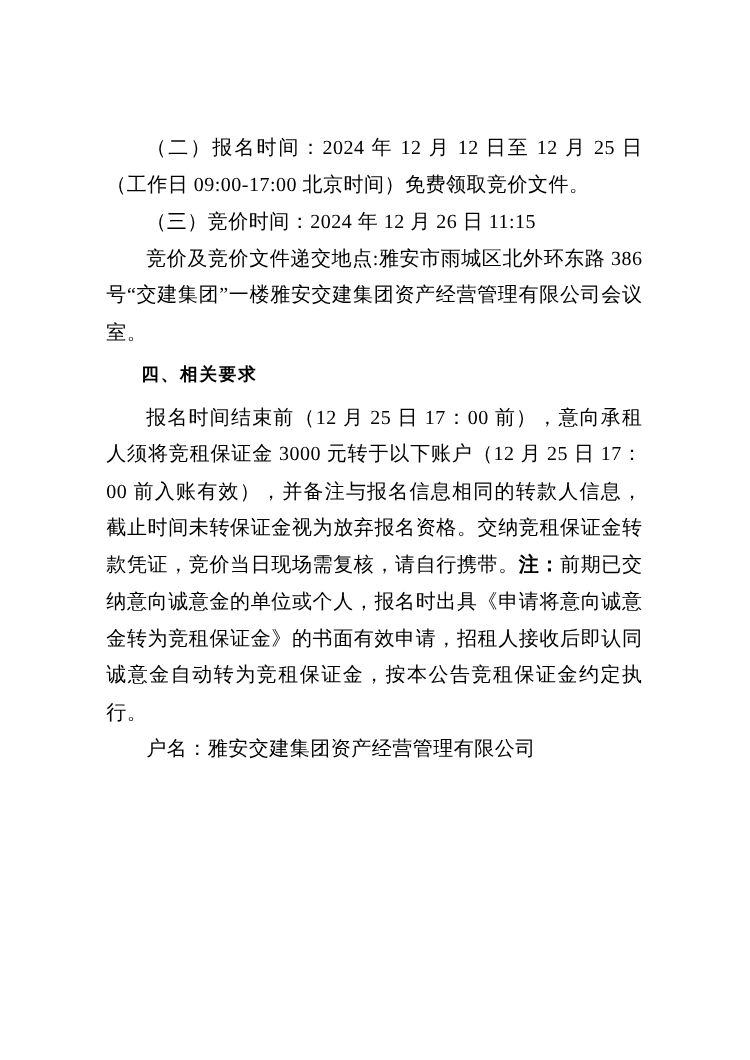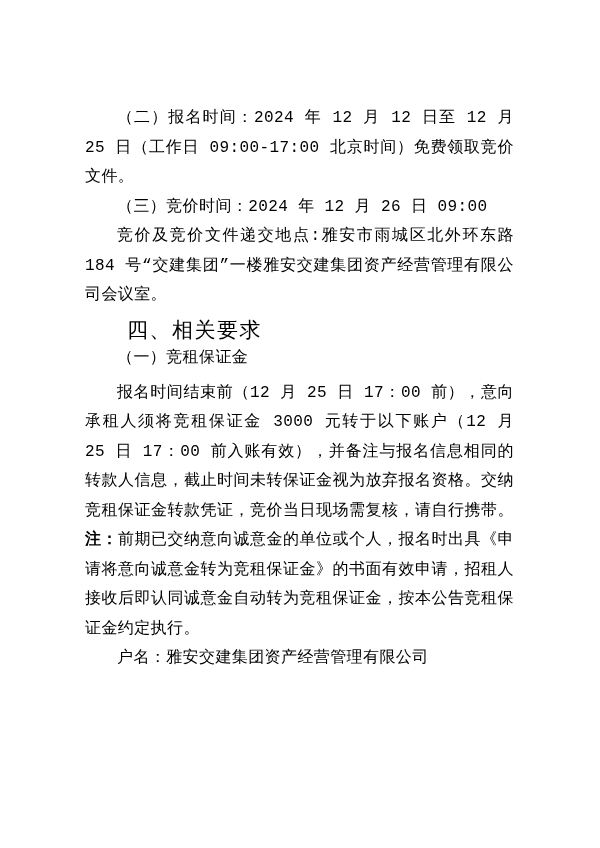--- a/index.html
+++ b/index.html
@@ -19,34 +19,33 @@
     font-family: "Liberation Serif", "DejaVu Serif", serif;
     font-size: 16px;
     line-height: 29.5px;
     overflow: hidden;
   }
   .page p {
     margin: 0;
     text-indent: 2em;
     text-align: justify;
     letter-spacing: 0.4px;
-    font-family: Liberation Mono, monospace;
   }
   .note-bold {
     font-weight: bold;
     letter-spacing: 0;
     margin-top: 4px !important;
   }
   .section-heading {
     margin: 0;
     margin-top: 4px;
     text-indent: 2em;
     font-family: "Liberation Sans", "DejaVu Sans", sans-serif;
-    font-weight: normal;
-    font-size: 21px;
+    font-weight: bold;
+    font-size: 14px;
     letter-spacing: 1.5px;
     line-height: 29.5px;
   }
   .deposit-body {
     margin-top: 5px !important;
   }
   .inline-bold {
     font-weight: bold;
   }
   .account-line {
@@ -55,26 +54,25 @@
 </style>
 </head>
 <body>
 
 <div class="page">
 
   <p>（二）报名时间：2024 年 12 月 12 日至 12 月 25 日（工作日 09:00-17:00 北京时间）免费领取竞价文件。</p>
 
 
 
-  <p>（三）竞价时间：2024 年 12 月 26 日 09:00</p>
+  <p>（三）竞价时间：2024 年 12 月 26 日 11:15</p>
 
-  <p>竞价及竞价文件递交地点:雅安市雨城区北外环东路 184 号“交建集团”一楼雅安交建集团资产经营管理有限公司会议室。</p>
+  <p>竞价及竞价文件递交地点:雅安市雨城区北外环东路 386 号“交建集团”一楼雅安交建集团资产经营管理有限公司会议室。</p>
 
   <h4 class="section-heading">四、相关要求</h4>
 
-  <p>（一）竞租保证金</p>
 
   <p class="deposit-body"><span>报名时间结束前（12 月 25 日 17：00 前），意向承租人须将竞租保证金 3000 元转于以下账户（12 月 25 日 17：00 前入账有效），并备注与报名信息相同的转款人信息，截止时间未转保证金视为放弃报名资格。交纳竞租保证金转款凭证，竞价当日现场需复核，请自行携带。</span><span class="inline-bold">注：</span><span>前期已交纳意向诚意金的单位或个人，报名时出具《申请将意向诚意金转为竞租保证金》的书面有效申请，招租人接收后即认同诚意金自动转为竞租保证金，按本公告竞租保证金约定执行。</span></p>
 
   <p class="account-line"><span>户名：</span><span>雅安交建集团资产经营管理有限公司</span></p>
 
 
 </div>
 
 </body></html>

